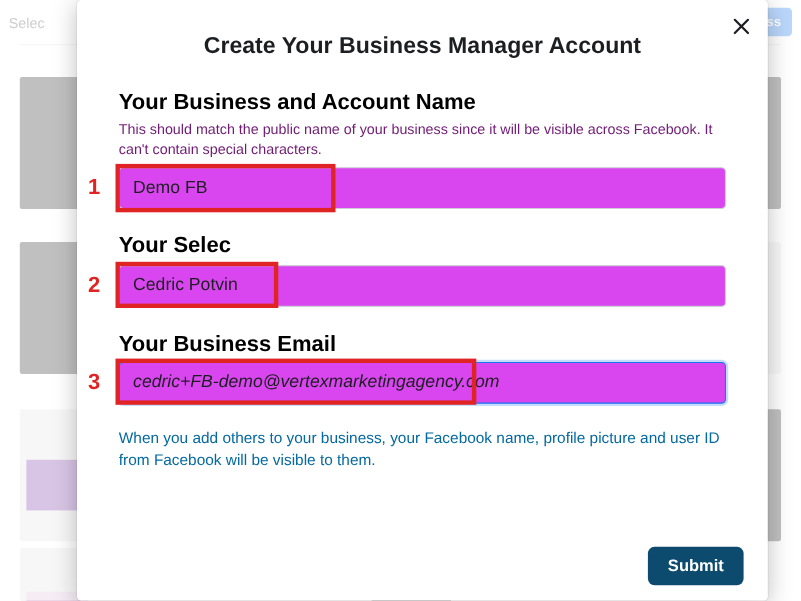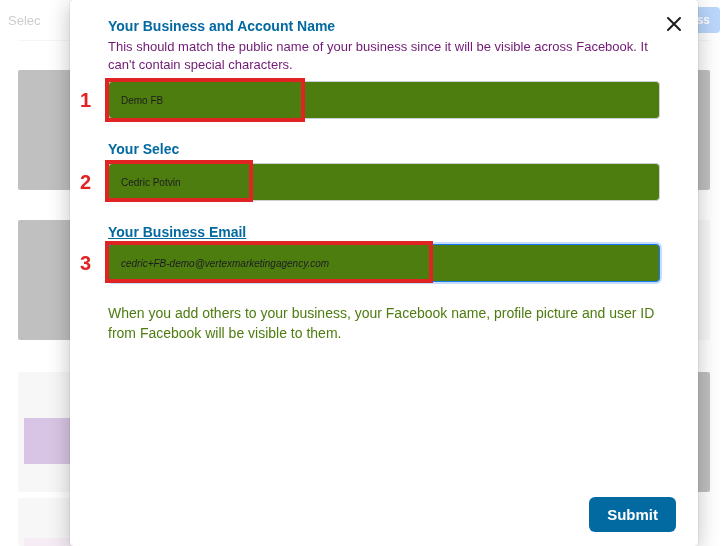--- a/index.html
+++ b/index.html
@@ -59,36 +59,36 @@
     width: 28px; height: 28px; cursor: pointer;
     display: flex; align-items: center; justify-content: center;
     color: #333; font-size: 22px; font-weight: 400;
   }
   .modal h1 {
     text-align: center;
     font-size: 21px; font-weight: 700; color: #1c1e21;
     margin: 12px 0 28px 0;
   }
   .field-label {
-    font-size: 14px; font-weight: 700; color: #0369a1;
+    font-size: 20px; font-weight: 700; color: #000000;
     margin-bottom: 4px;
   }
   .field-help {
     font-size: 13px; color: #701a75; line-height: 1.35;
     margin-bottom: 8px;
   }
   .text-input {
     width: 100%;
     height: 38px;
     border: 1px solid #ccd0d5;
     border-radius: 4px;
     padding: 0 12px;
-    font-size: 10px; color: #1c1e21;
+    font-size: 16px; color: #1c1e21;
     outline: none;
-    background: #4d7c0f;
+    background: #d946ef;
   }
   .text-input.focused {
     border-color: #1877f2;
     box-shadow: 0 0 0 2px rgba(24,119,242,0.25);
     font-family: Helvetica, Arial, sans-serif;
     font-style: italic;
   }
   .group { position: relative; margin-bottom: 22px; }
   .group.tight { margin-bottom: 18px; }
 
@@ -99,29 +99,29 @@
   }
   .annot-box {
     position: absolute; pointer-events: none;
     border: 4px solid #e02424;
   }
   .annot-1 { left: -3px; top: -3px; width: 200px; height: 44px; }
   .annot-2 { left: -3px; top: -3px; width: 148px; height: 42px; }
   .annot-3 { left: -3px; top: -3px; width: 328px; height: 42px; }
 
   .footer-note {
-    font-size: 14px; color: #4d7c0f; line-height: 1.4;
+    font-size: 14px; color: #0369a1; line-height: 1.4;
     margin-top: 2px;
   }
 
   .actions {
     position: absolute; bottom: 14px; right: 22px;
   }
   .submit-btn {
-    background: #0369a1; color: #fff;
+    background: #0c4a6e; color: #fff;
     border: none; border-radius: 6px;
     font-size: 15px; font-weight: 600;
     padding: 9px 18px; cursor: pointer;
   }
 </style>
 </head>
 <body>
 
 <div class="bg">
   <div class="topbar">
@@ -157,37 +157,38 @@
 <div class="overlay"></div>
 
 <div class="modal">
 
   <div class="close">
     <svg width="16" height="16" viewBox="0 0 16 16">
         <path d="M2 2 L14 14 M14 2 L2 14" stroke="#1c1e21" stroke-width="2" stroke-linecap="round"></path>
       </svg>
   </div>
 
+  <h1>Create Your Business Manager Account</h1>
 
   <div class="field-label">Your Business and Account Name</div>
   <div class="field-help">This should match the public name of your business since it will be visible across Facebook. It can't contain special characters.</div>
   <div class="group">
     <span class="annot-num">1</span>
     <input class="text-input" type="text" value="Demo FB" style="">
     <div class="annot-box annot-1"></div>
   </div>
 
   <div class="field-label">Your Selec</div>
   <div class="group tight" style="margin-top:6px;">
     <span class="annot-num">2</span>
     <input class="text-input" type="text" value="Cedric Potvin" style="">
     <div class="annot-box annot-2"></div>
   </div>
 
-  <div class="field-label" style="margin-top:23px;text-decoration:underline;">Your Business Email</div>
+  <div class="field-label" style="margin-top:23px;">Your Business Email</div>
   <div class="group">
     <span class="annot-num">3</span>
     <input class="text-input focused" type="text" value="cedric+FB-demo@vertexmarketingagency.com" style="">
     <div class="annot-box annot-3"></div>
   </div>
 
   <div class="footer-note">When you add others to your business, your Facebook name, profile picture and user ID from Facebook will be visible to them.</div>
 
   <div class="actions">
     <button class="submit-btn">Submit</button>

